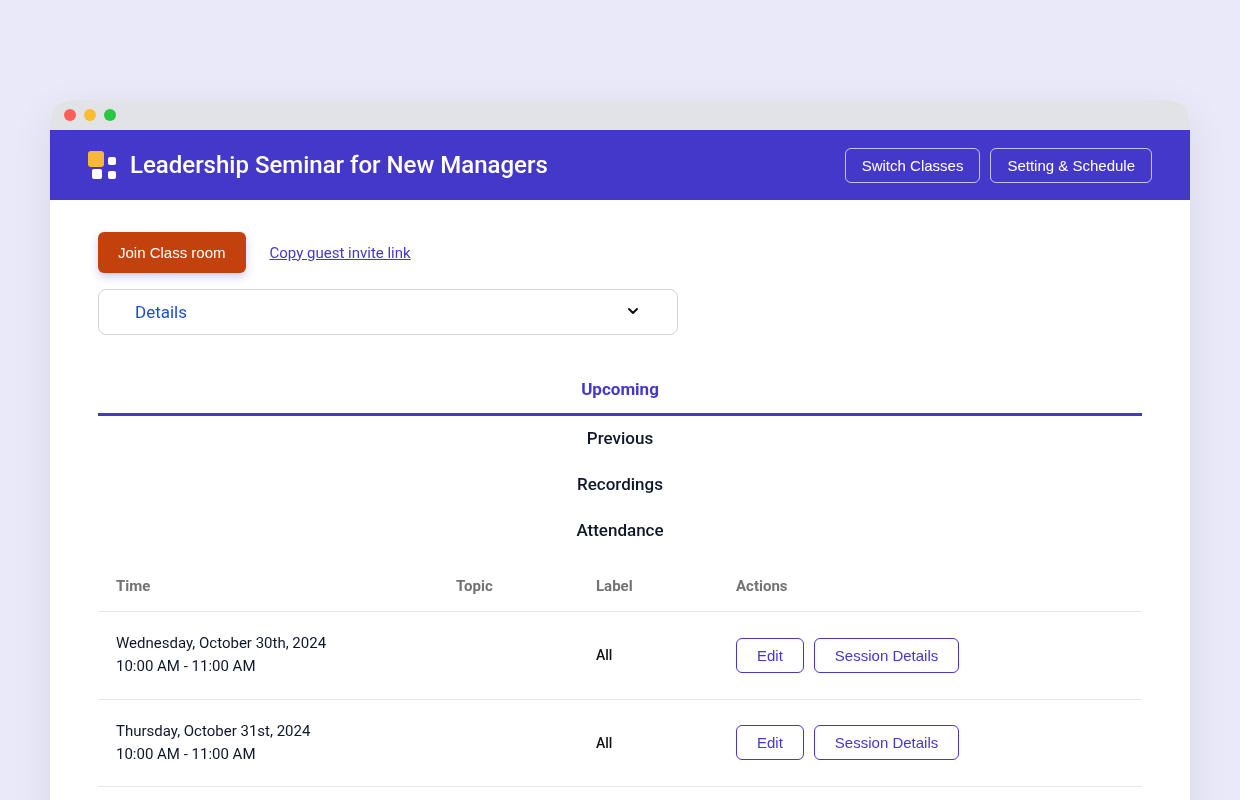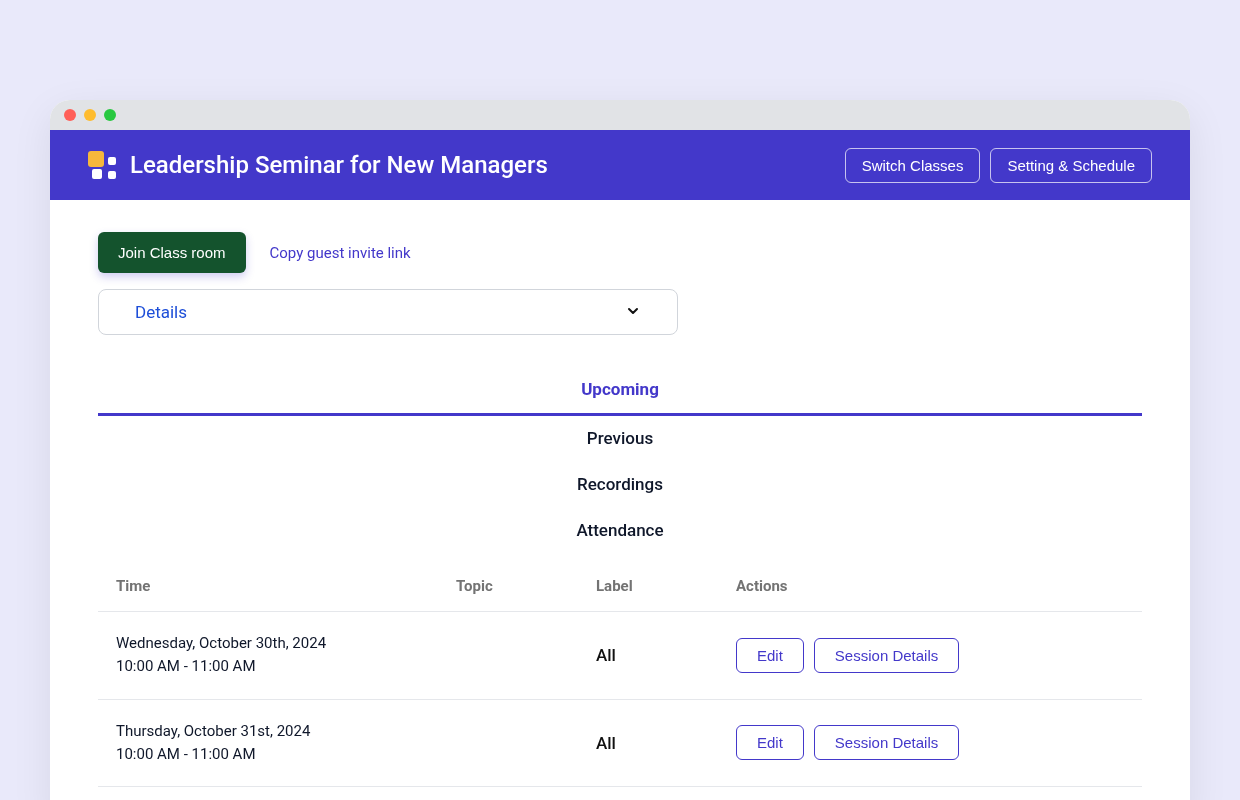--- a/index.html
+++ b/index.html
@@ -56,31 +56,32 @@
     color: #fff;
     padding: 8px 16px;
     border-radius: 6px;
     font-size: 15px;
     cursor: pointer;
   }
 
   .body { padding: 32px 48px 40px 48px; }
   .action-row { display: flex; align-items: center; gap: 24px; margin-bottom: 16px; }
   .join-btn {
-    background: #14532d;
+    background: #c2410c;
     color: #fff;
     border: none;
     padding: 12px 20px;
     border-radius: 6px;
     font-size: 15px;
     cursor: pointer;
     box-shadow: 0 4px 8px rgba(67,56,202,0.25);
   }
   .copy-link {
     color: #4338ca;
+    text-decoration: underline;
     font-size: 15px;
     cursor: pointer;
   }
 
   .details-select {
     border: 1px solid #d1d5db;
     border-radius: 8px;
     padding: 12px 36px;
     display: flex;
     align-items: center;
@@ -127,21 +128,21 @@
     font-size: 15px;
     color: #737373;
     padding-top: 22px;
   }
   .trow {
     border-bottom: 1px solid #e5e7eb;
     padding-top: 20px;
     padding-bottom: 20px;
   }
   .time-cell { font-size: 15px; color: #0f172a; line-height: 1.55; }
-  .label-cell { font-size: 17px; color: #111; font-weight: 500; }
+  .label-cell { font-size: 14px; color: #111; font-weight: 500; }
   .actions-cell { display: flex; gap: 10px; }
   .outline-btn {
     background: #fff;
     border: 1px solid #4338ca;
     color: #4338ca;
     padding: 8px 20px;
     border-radius: 6px;
     font-size: 15px;
     cursor: pointer;
     text-align: center;

